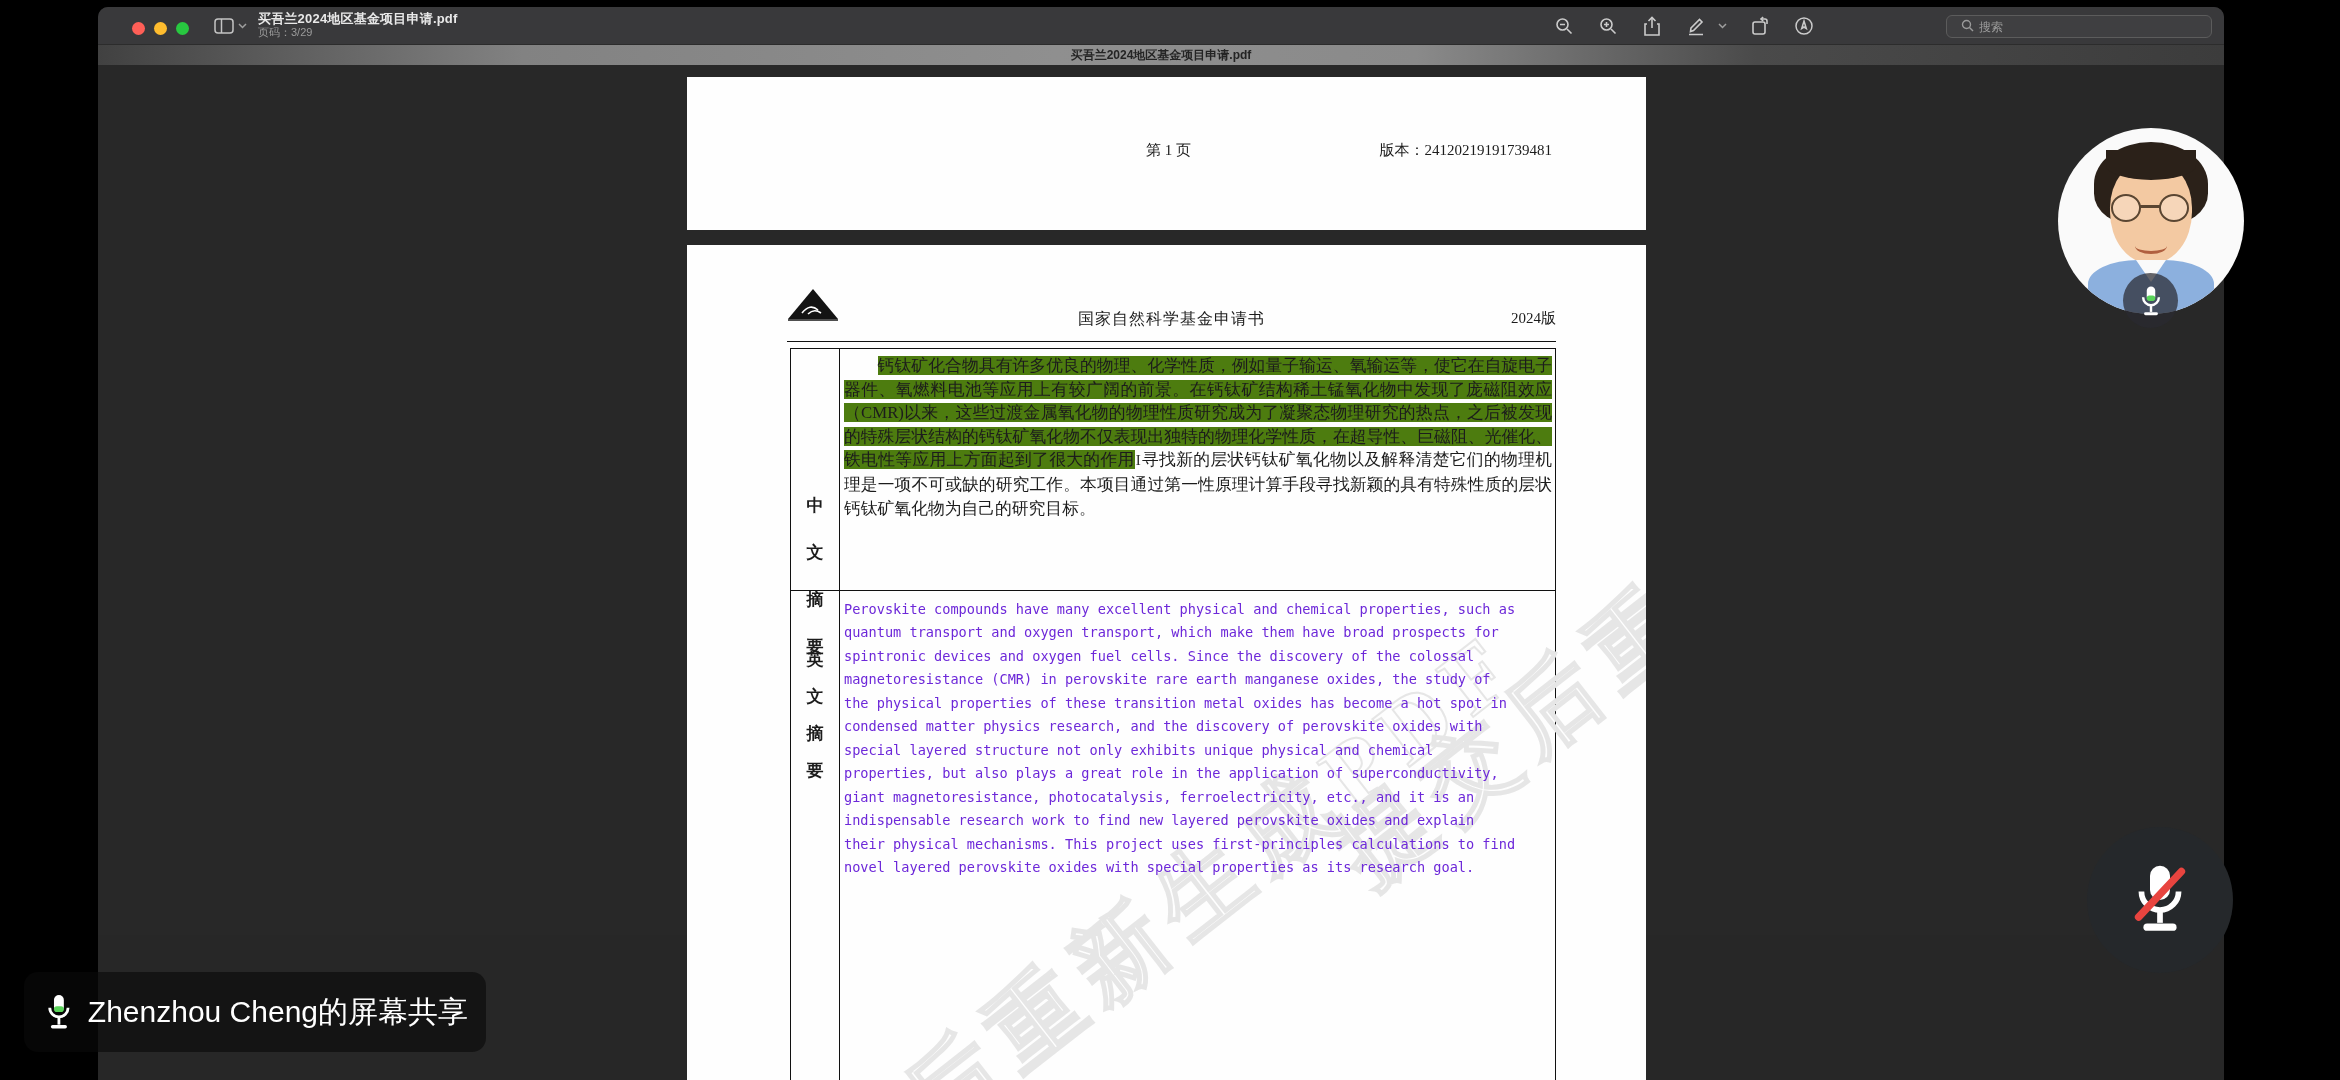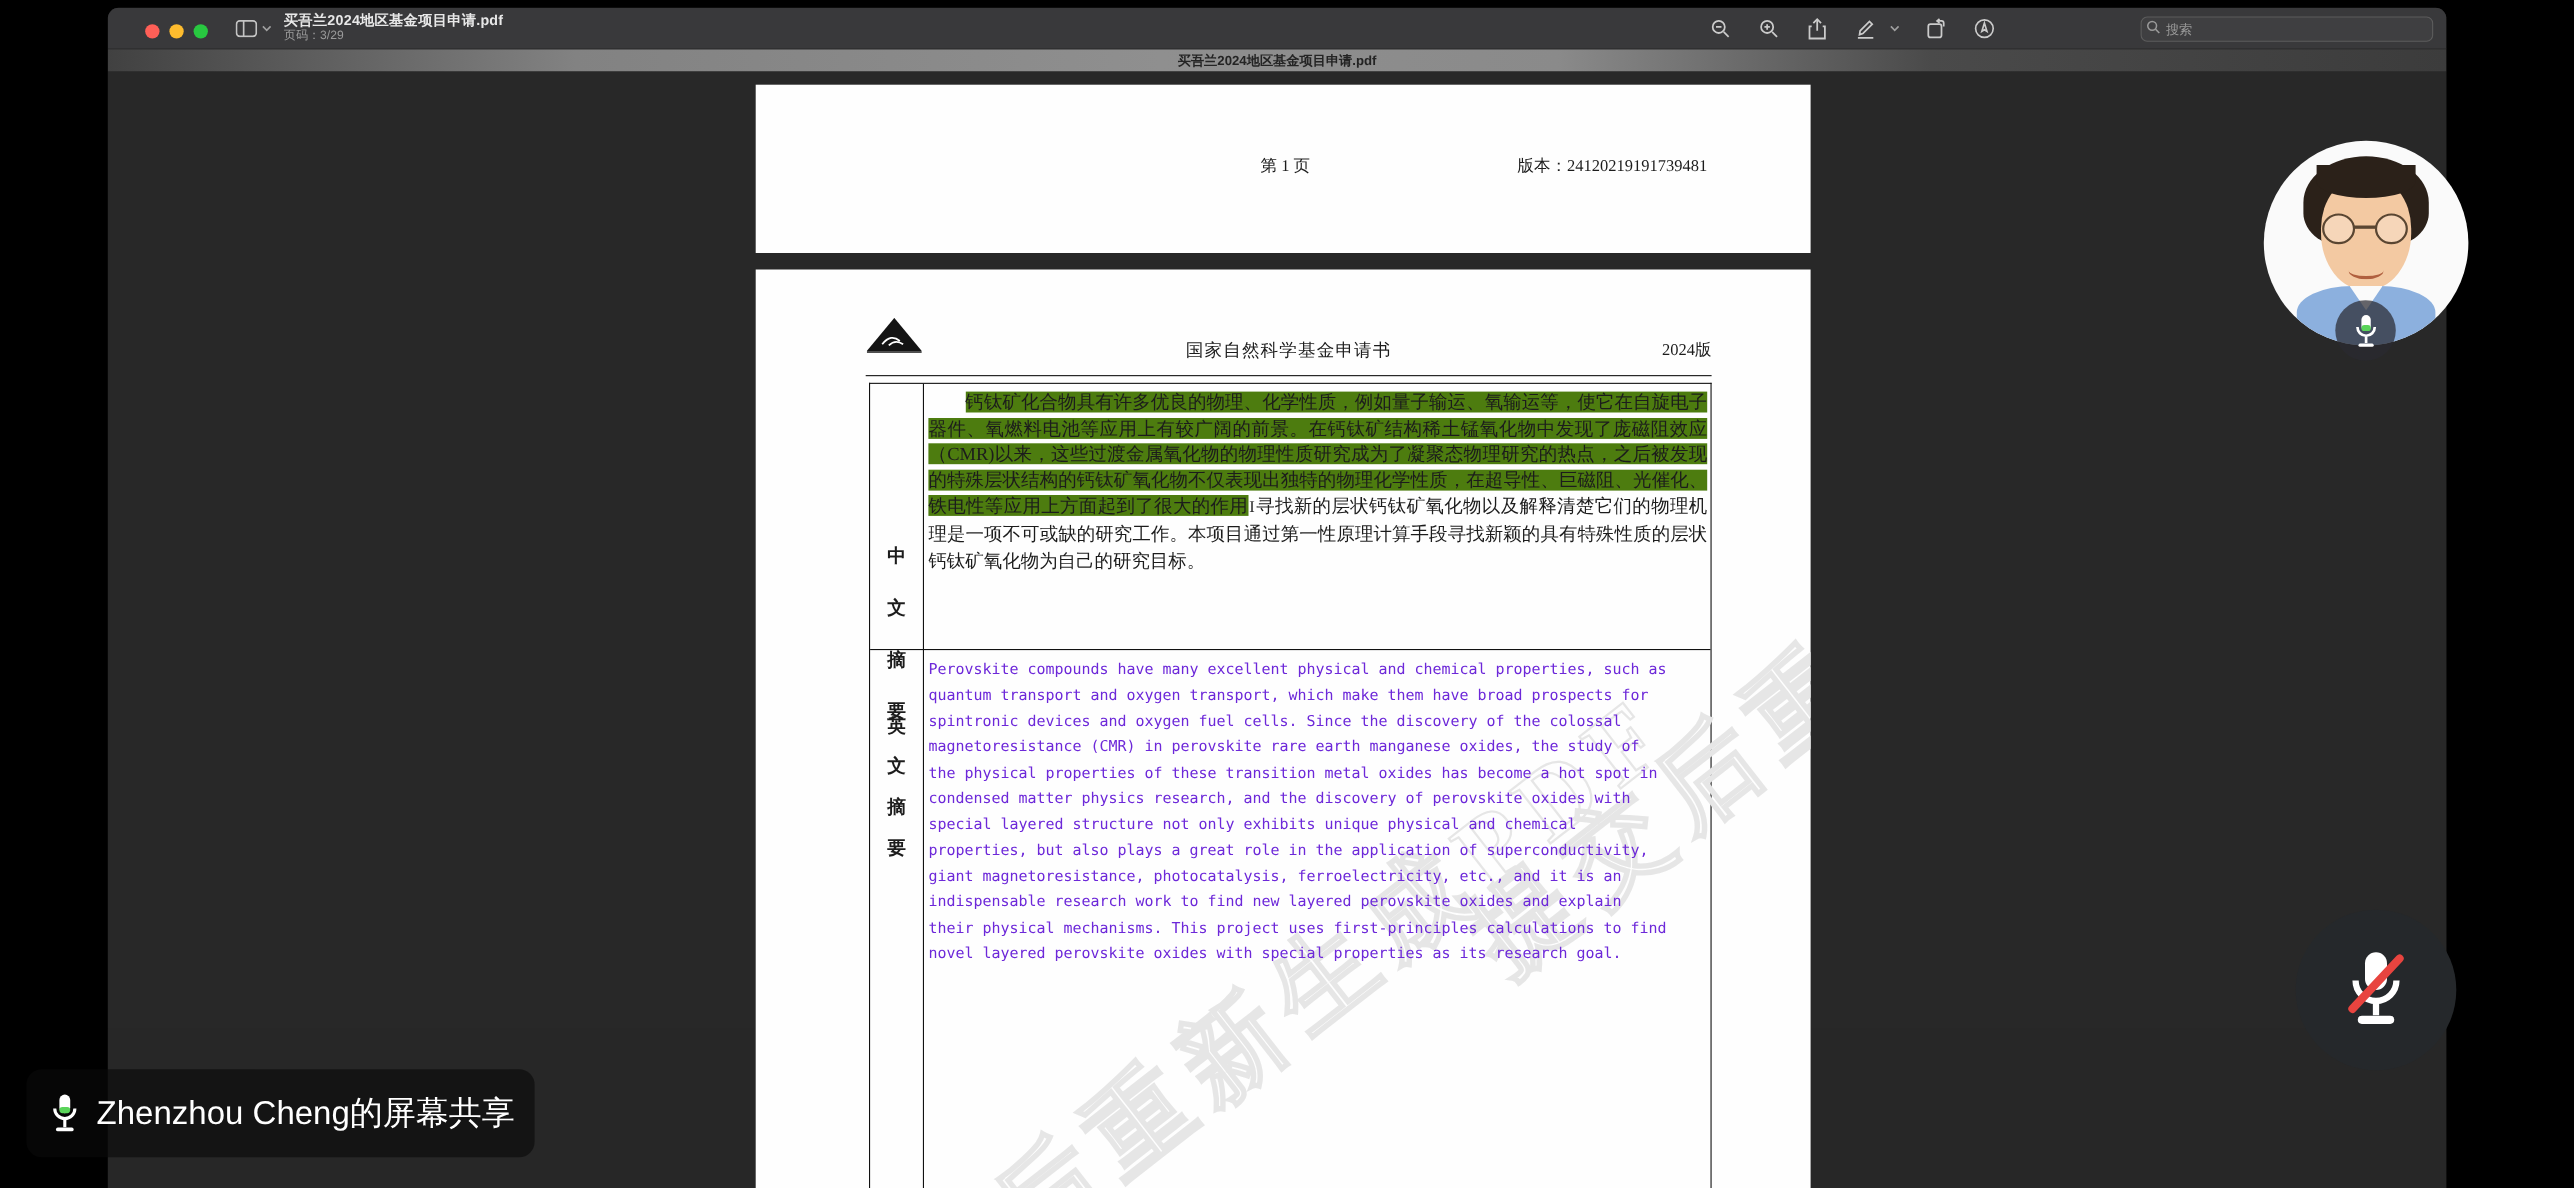--- a/index.html
+++ b/index.html
@@ -26,21 +26,21 @@
   .pv-subtitle { font-size:11px; color:#9b9b9b; line-height:13px; }
 
   .tb-icons { position:absolute; right:408px; top:0; height:38px; display:flex;
               align-items:center; gap:20px; }
   .tb-btn { width:24px; height:24px; display:flex; align-items:center; justify-content:center; }
   .tb-btn svg { display:block; }
   .tb-chev { width:12px; margin-left:-12px; color:#9f9f9f; font-size:10px; }
 
   .search-field { position:absolute; right:12px; top:8px; width:266px; height:23px;
                   border:1px solid #5c5c5c; border-radius:6px; display:flex; align-items:center;
-                  padding:0 4px; gap:5px; background:#3f3f41; }
+                  padding:0 14px; gap:5px; background:#3f3f41; }
   .search-field input { flex:1; background:transparent; border:none; outline:none;
                         font-size:12px; color:#ddd; font-family:"Liberation Sans",sans-serif; }
   .search-field input::placeholder { color:#9a9a9a; }
 
   .name-strip { position:absolute; left:0; top:38px; width:100%; height:20px;
                 background:linear-gradient(90deg,#414141 0%,#828282 20%,#8f8f8f 45%,#8a8a8a 62%,#4a4a4a 78%,#3c3c3c 100%);
                 display:flex; align-items:center; justify-content:center; }
   .name-strip span { font-size:12px; color:#242424; font-weight:bold; }
 
   .pv-viewer { position:absolute; left:0; top:58px; width:100%; height:870px; background:#282828; }

